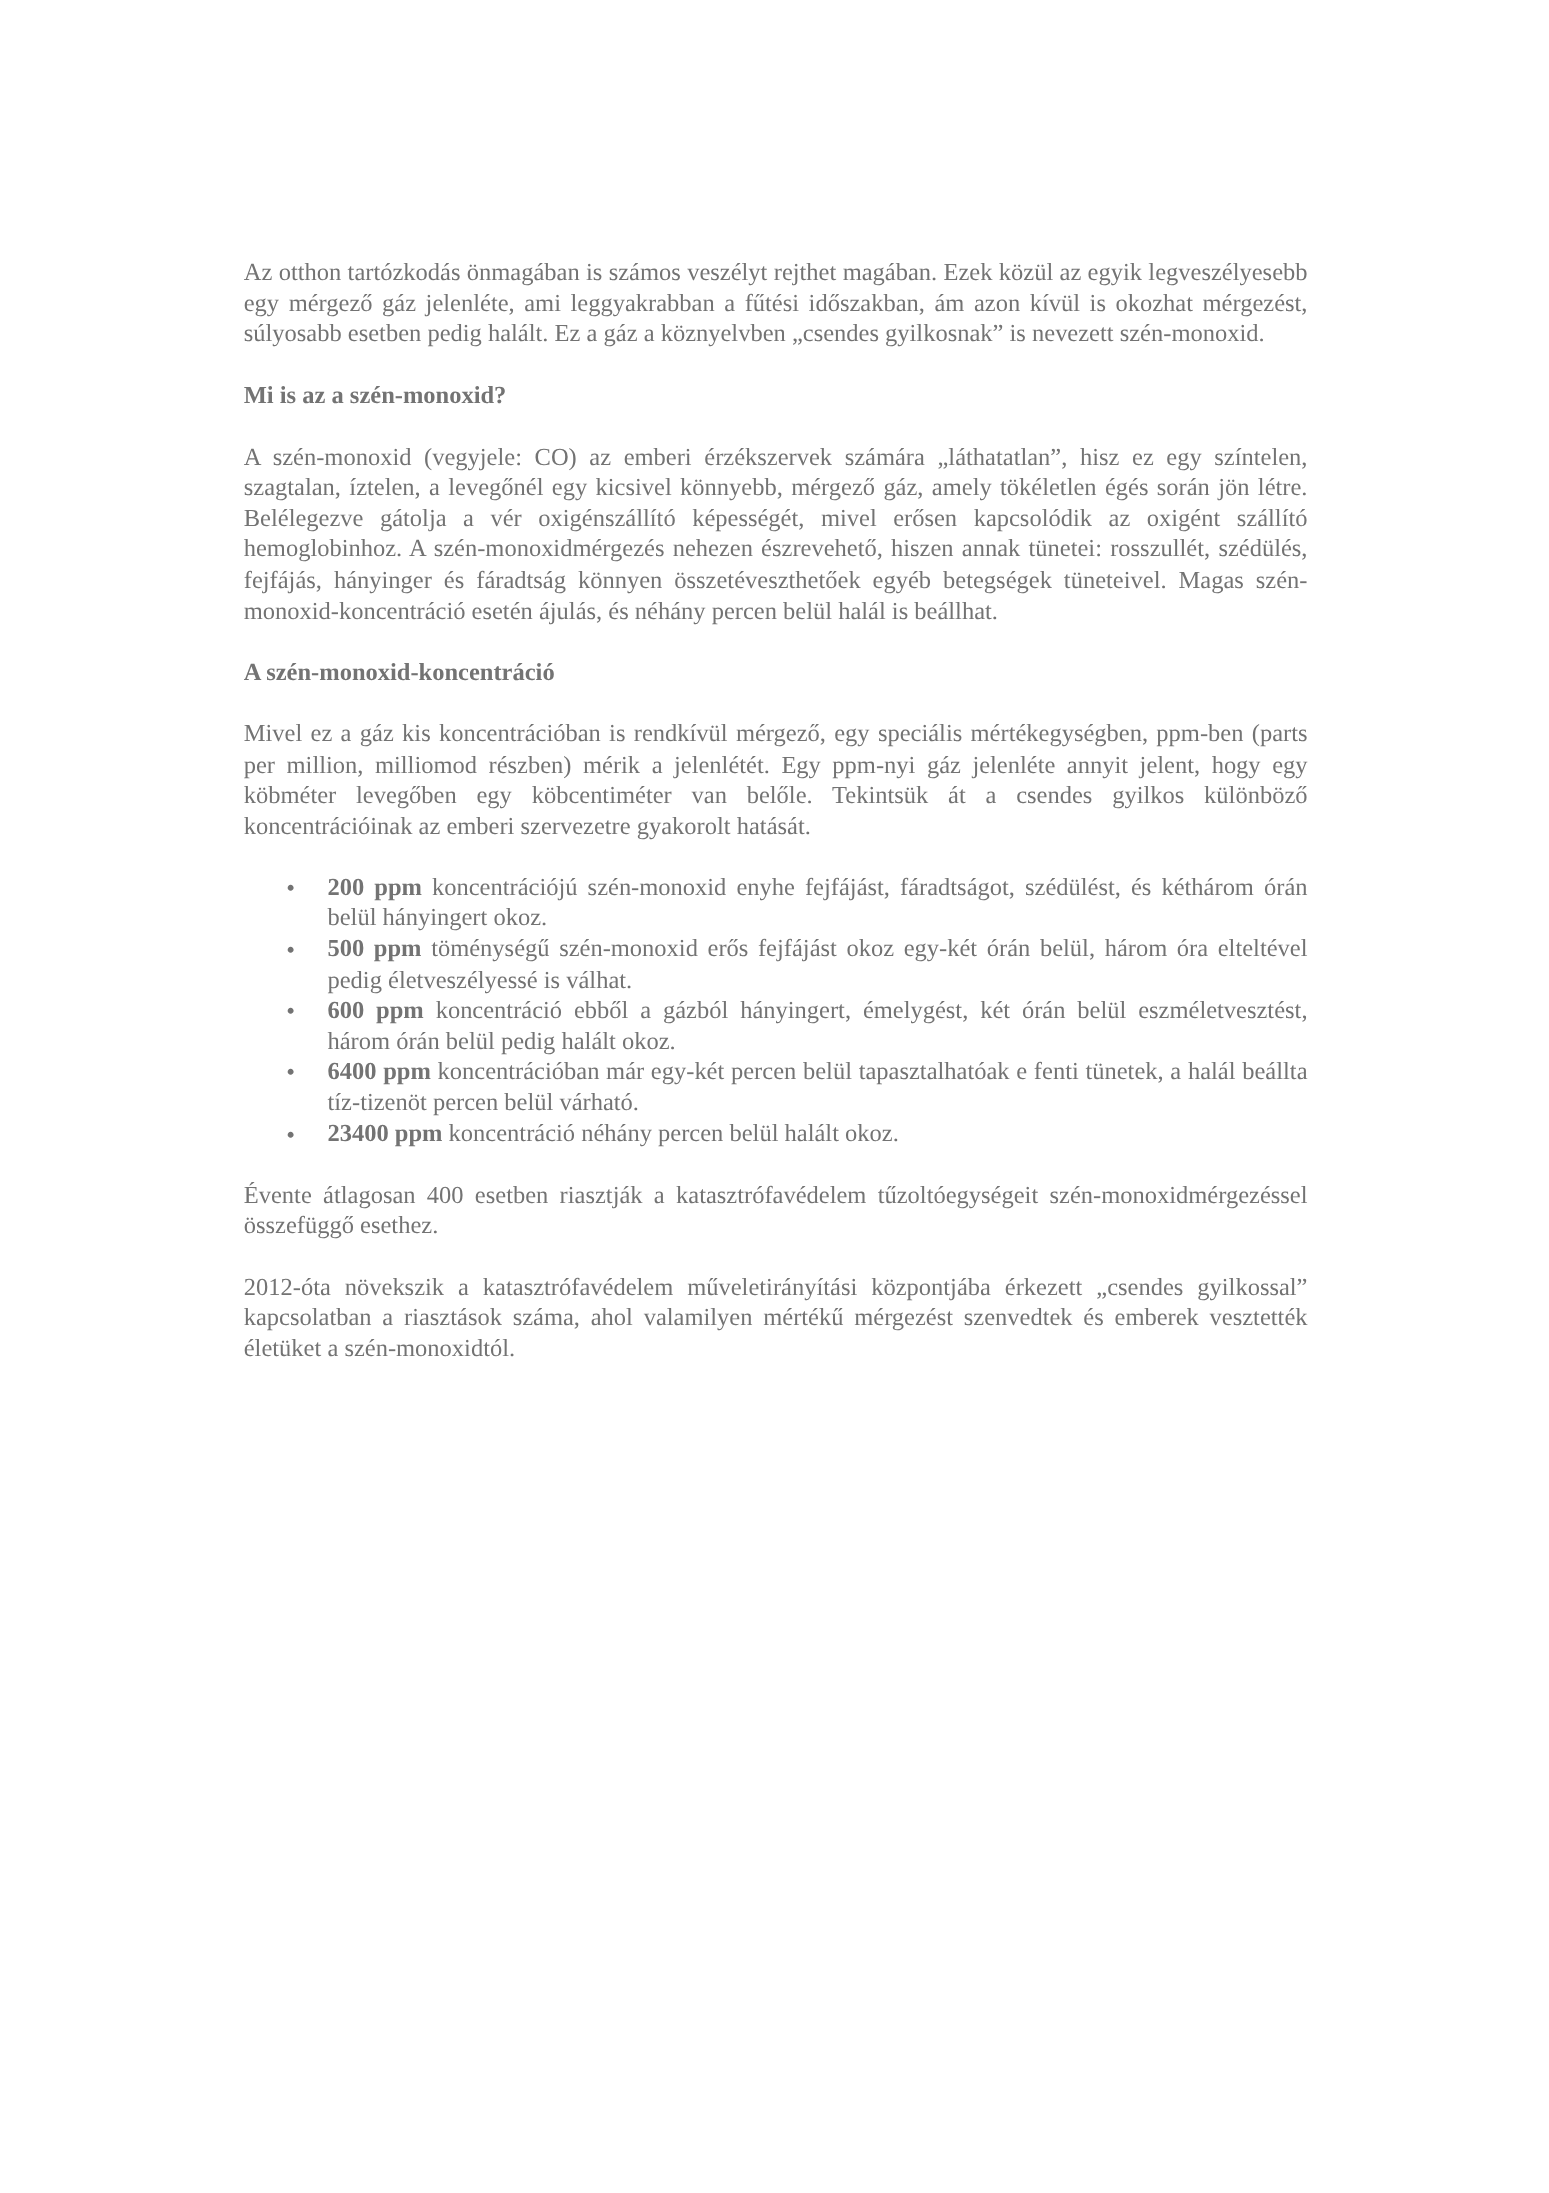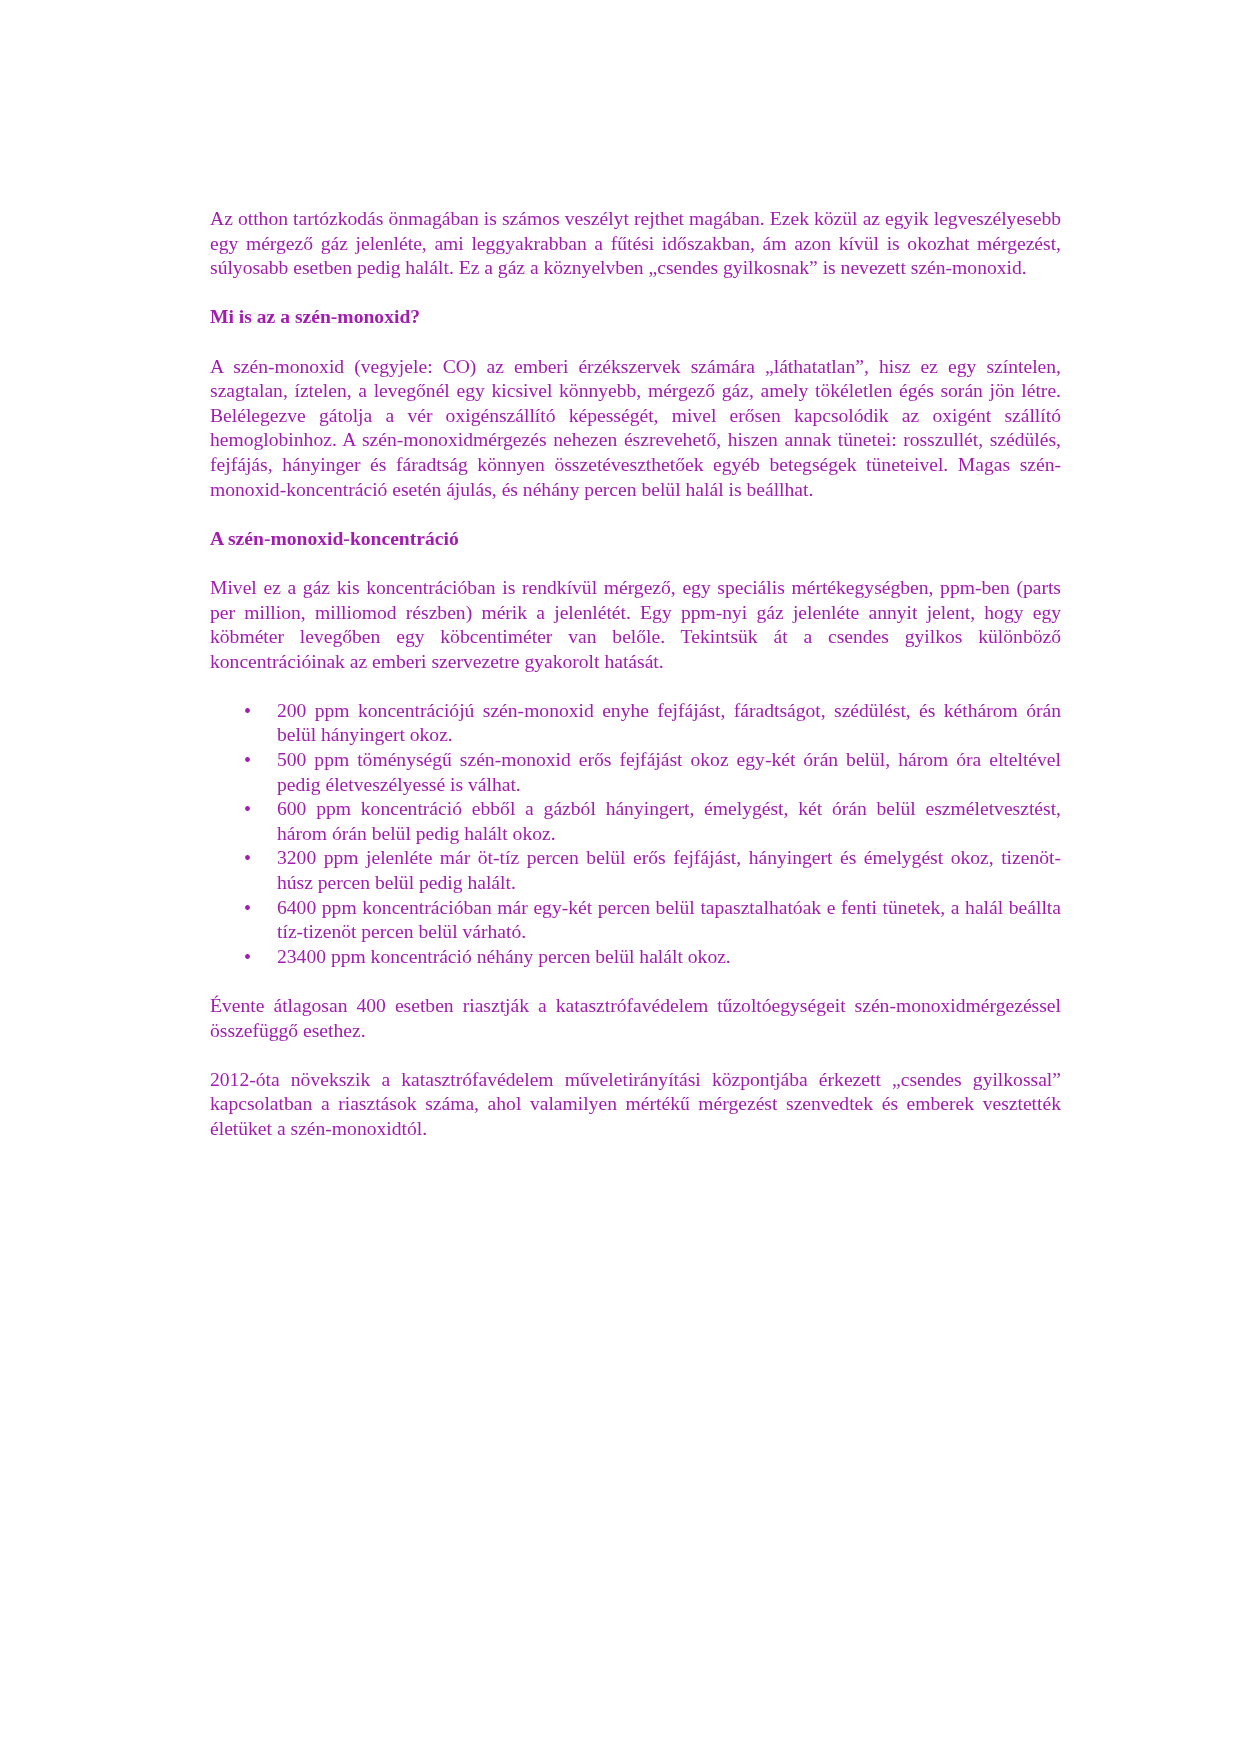--- a/index.html
+++ b/index.html
@@ -1,25 +1,25 @@
 <!DOCTYPE html>
 <html><head>
   <meta charset="utf-8">
   <style>
     html, body { margin: 0; padding: 0; background: #ffffff; }
     body { width: 1239px; height: 1754px; position: relative; overflow: hidden; }
     .page {
       position: absolute;
-      left: 210px;
+      left: 195px;
       top: 207px;
       width: 851px;
       font-family: "Liberation Serif", "DejaVu Serif", serif;
       font-size: 19.6px;
       line-height: 24.6px;
-      color: #a21caf;
+      color: #737373;
     }
     p { margin: 0 0 24.6px 0; text-align: justify; }
     h2 {
       margin: 0 0 24.6px 0;
       font-size: 19.6px;
       line-height: 24.6px;
       font-weight: bold;
     }
     ul {
       margin: 0 0 24.6px 0;
@@ -30,39 +30,38 @@
       position: relative;
       text-align: justify;
     }
     ul li::before {
       content: "\2022";
       position: absolute;
       left: -33px;
       top: 0;
       font-size: 20px;
     }
-    li b { font-weight: normal; }
+    li b { font-weight: bold; }
   </style>
 </head>
 <body>
 
 <div class="page">
   <p>Az otthon tartózkodás önmagában is számos veszélyt rejthet magában. Ezek közül az egyik legveszélyesebb egy mérgező gáz jelenléte, ami leggyakrabban a fűtési időszakban, ám azon kívül is okozhat mérgezést, súlyosabb esetben pedig halált. Ez a gáz a köznyelvben „csendes gyilkosnak” is nevezett szén-monoxid.</p>
 
   <h2>Mi is az a szén-monoxid?</h2>
   <p>A szén-monoxid (vegyjele: CO) az emberi érzékszervek számára „láthatatlan”, hisz ez egy színtelen, szagtalan, íztelen, a levegőnél egy kicsivel könnyebb, mérgező gáz, amely tökéletlen égés során jön létre. Belélegezve gátolja a vér oxigénszállító képességét, mivel erősen kapcsolódik az oxigént szállító hemoglobinhoz. A szén-monoxidmérgezés nehezen észrevehető, hiszen annak tünetei: rosszullét, szédülés, fejfájás, hányinger és fáradtság könnyen összetéveszthetőek egyéb betegségek tüneteivel. Magas szén-monoxid-koncentráció esetén ájulás, és néhány percen belül halál is beállhat.</p>
 
   <h2>A szén-monoxid-koncentráció</h2>
   <p>Mivel ez a gáz kis koncentrációban is rendkívül mérgező, egy speciális mértékegységben, ppm-ben (parts per million, milliomod részben) mérik a jelenlétét. Egy ppm-nyi gáz jelenléte annyit jelent, hogy egy köbméter levegőben egy köbcentiméter van belőle. Tekintsük át a csendes gyilkos különböző koncentrációinak az emberi szervezetre gyakorolt hatását.</p>
 
   <ul>
     <li><b>200 ppm</b><span> koncentrációjú szén-monoxid enyhe fejfájást, fáradtságot, szédülést, és kéthárom órán belül hányingert okoz.</span></li>
     <li><b>500 ppm</b><span> töménységű szén-monoxid erős fejfájást okoz egy-két órán belül, három óra elteltével pedig életveszélyessé is válhat.</span></li>
     <li><b>600 ppm</b><span> koncentráció ebből a gázból hányingert, émelygést, két órán belül eszméletvesztést, három órán belül pedig halált okoz.</span></li>
-    <li><b>3200 ppm</b><span> jelenléte már öt-tíz percen belül erős fejfájást, hányingert és émelygést okoz, tizenöt-húsz percen belül pedig halált.</span></li>
     <li><b>6400 ppm</b><span> koncentrációban már egy-két percen belül tapasztalhatóak e fenti tünetek, a halál beállta tíz-tizenöt percen belül várható.</span></li>
     <li><b>23400 ppm</b><span> koncentráció néhány percen belül halált okoz.</span></li>
   </ul>
 
 
   <p>Évente átlagosan 400 esetben riasztják a katasztrófavédelem tűzoltóegységeit szén-monoxidmérgezéssel összefüggő esethez.</p>
   <p>2012-óta növekszik a katasztrófavédelem műveletirányítási központjába érkezett „csendes gyilkossal” kapcsolatban a riasztások száma, ahol valamilyen mértékű mérgezést szenvedtek és emberek vesztették életüket a szén-monoxidtól.</p>
 </div>
 
 </body></html>

